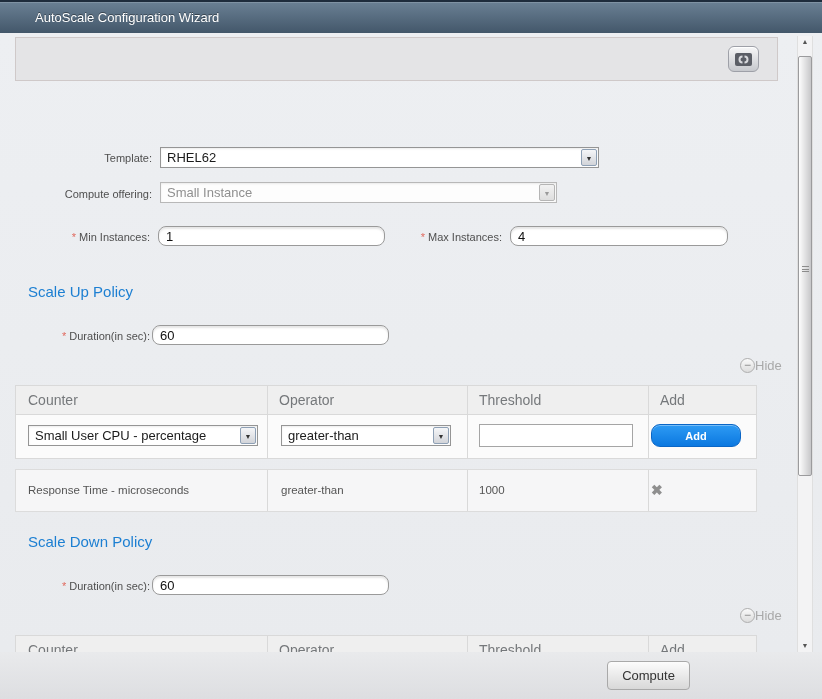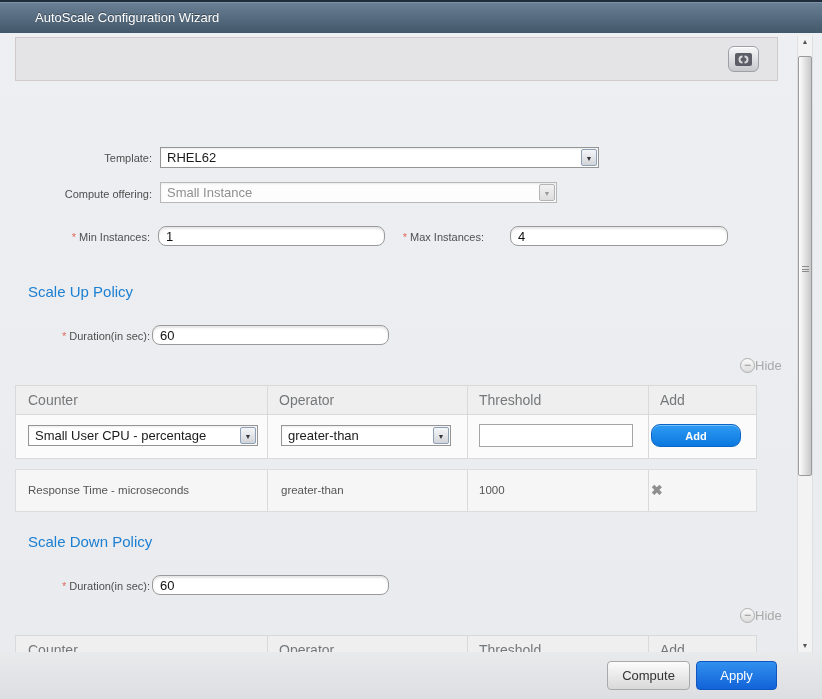--- a/index.html
+++ b/index.html
@@ -156,21 +156,21 @@
     <div class="flabel" style="left:0;top:155px;width:152px;"><span>Compute offering:</span></div>
     <div class="combo disabled" style="left:160px;top:135px;width:397px;margin-top:14px;">
       <span class="val">Small Instance</span>
       <span class="btn">
           <span>▼</span>
         </span>
     </div>
 
     <div class="flabel" style="left:0;top:198px;width:150px;"><span class="req">*</span><span>Min Instances:</span></div>
     <input class="rinput" style="left: 158px; top: 193px; width: 227px;" value="1">
-    <div class="flabel" style="left:380px;top:198px;width:104px;"><span class="req">*</span><span>Max Instances:</span></div>
+    <div class="flabel" style="left:398px;top:198px;width:104px;"><span class="req">*</span><span>Max Instances:</span></div>
     <input class="rinput" style="left: 510px; top: 193px; width: 218px;" value="4">
 
     <div class="section-heading" style="top:250px;">Scale Up Policy</div>
 
     <div class="flabel" style="left:0;top:297px;width:150px;"><span class="req">*</span><span>Duration(in sec):</span></div>
     <input class="rinput" style="left: 152px; top: 292px; width: 237px;" value="60">
 
     <div class="hide-toggle" style="left:740px;top:323px;">
       <span class="minus-icon">−</span><span class="hide-label">Hide</span>
     </div>
@@ -240,16 +240,15 @@
   <div class="scrollbar">
     <div class="sb-up">▲</div>
     <div class="sb-thumb">
       <div class="sb-grip"></div>
     </div>
     <div class="sb-down">▼</div>
   </div>
 
   <div class="footer">
     <button class="cancel-btn">Compute</button>
-    <button class="apply-btn">Apply</button>
   </div>
 
 </div>
 
 </body></html>

